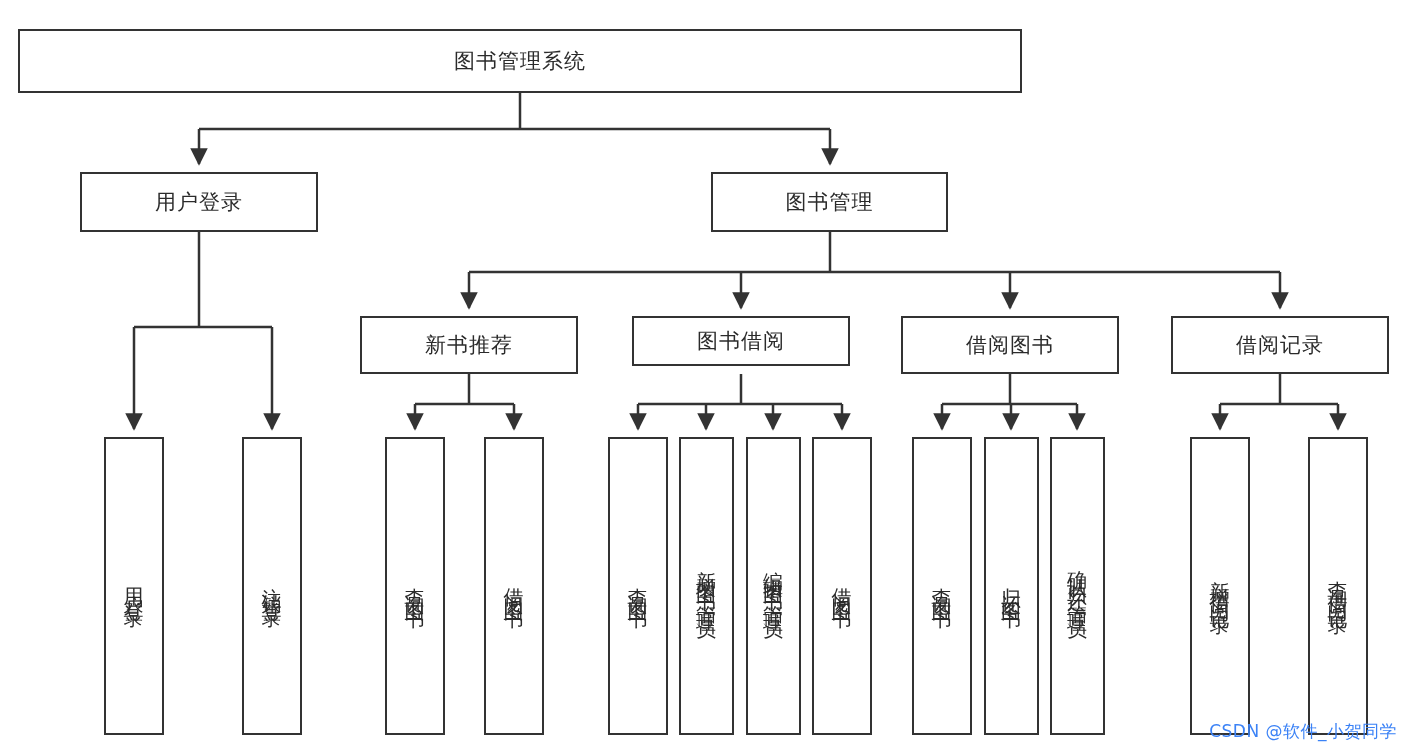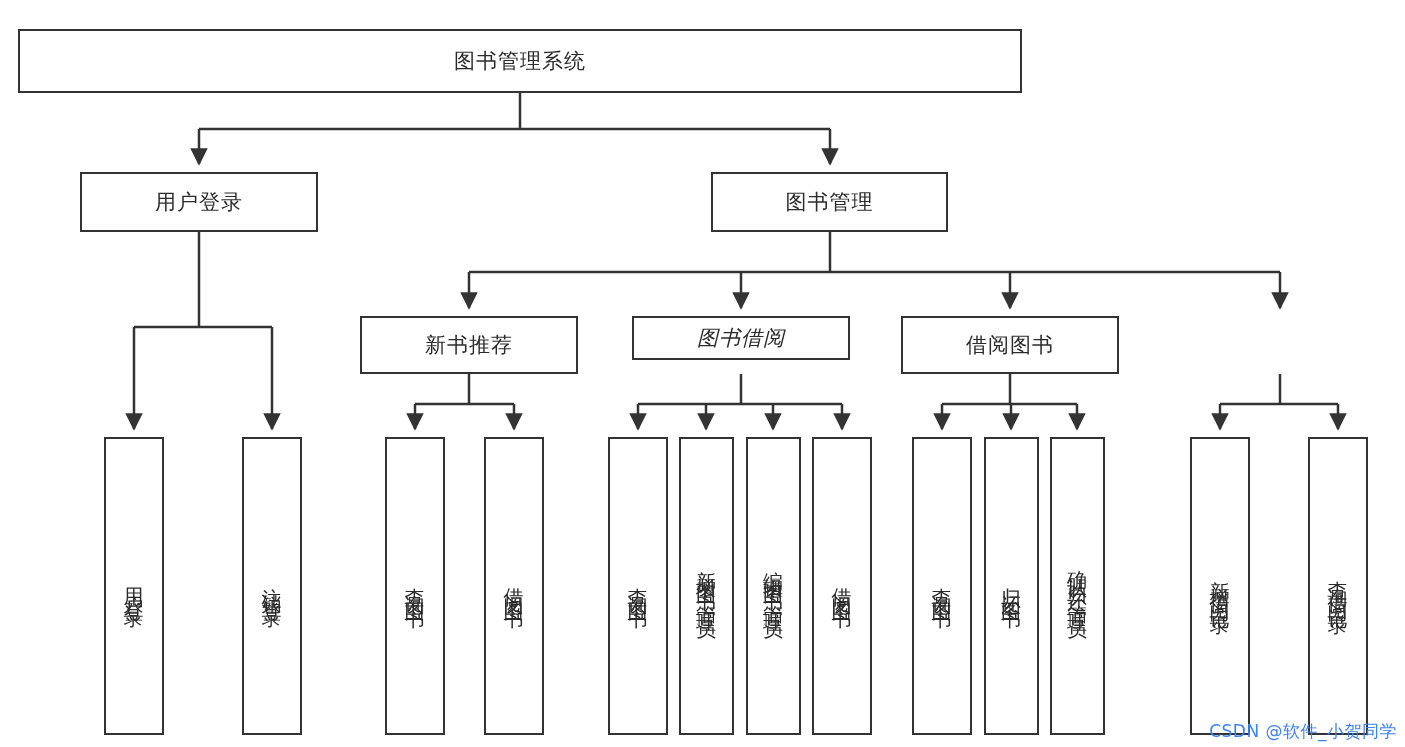--- a/index.html
+++ b/index.html
@@ -139,26 +139,29 @@
   <div class="node-box horiz" style="left:80px; top:172px; width:238px; height:60px;">
     <span class="htext">用户登录</span>
   </div>
   <div class="node-box horiz" style="left:711px; top:172px; width:237px; height:60px;text-align:center;">
     <span class="htext">图书管理</span>
   </div>
 
   <div class="node-box horiz" style="left:360px; top:316px; width:218px; height:58px;align-items:center;">
     <span class="htext">新书推荐</span>
   </div>
-  <div class="node-box horiz" style="left:632px; top:316px; width:218px; height:44px;font-style:italic;">
+  <div class="node-box horiz" style="left:632px; top:316px; width:218px; height:50px;">
     <span class="htext">图书借阅</span>
   </div>
   <div class="node-box horiz" style="left:901px; top:316px; width:218px; height:58px;">
     <span class="htext">借阅图书</span>
   </div>
+  <div class="node-box horiz" style="left:1171px; top:316px; width:218px; height:58px;">
+    <span class="htext">借阅记录</span>
+  </div>
 
   <div class="node-box vert" style="left:104px; top:437px; width:60px; height:298px;">
     <span class="vtext">用户登录</span>
   </div>
   <div class="node-box vert" style="left:242px; top:437px; width:60px; height:298px;">
     <span class="vtext">注销登录</span>
   </div>
 
   <div class="node-box vert" style="left:385px; top:437px; width:60px; height:298px;">
     <span class="vtext">查询图书</span>

